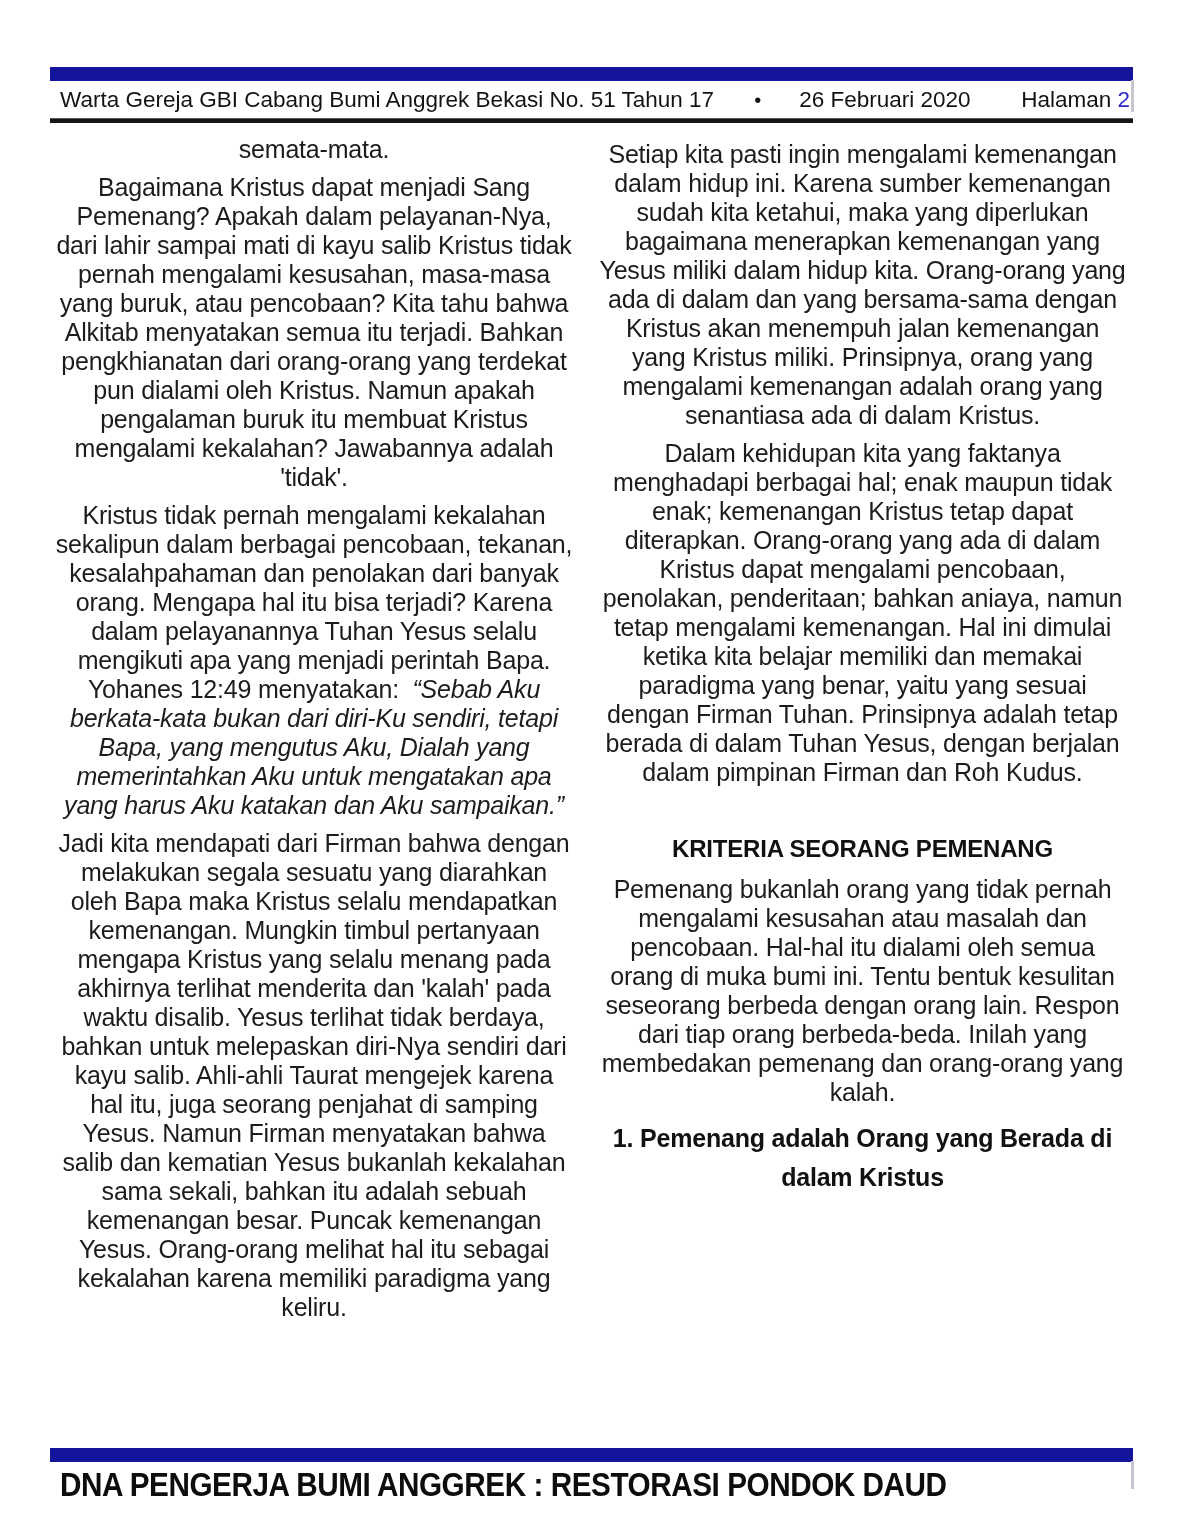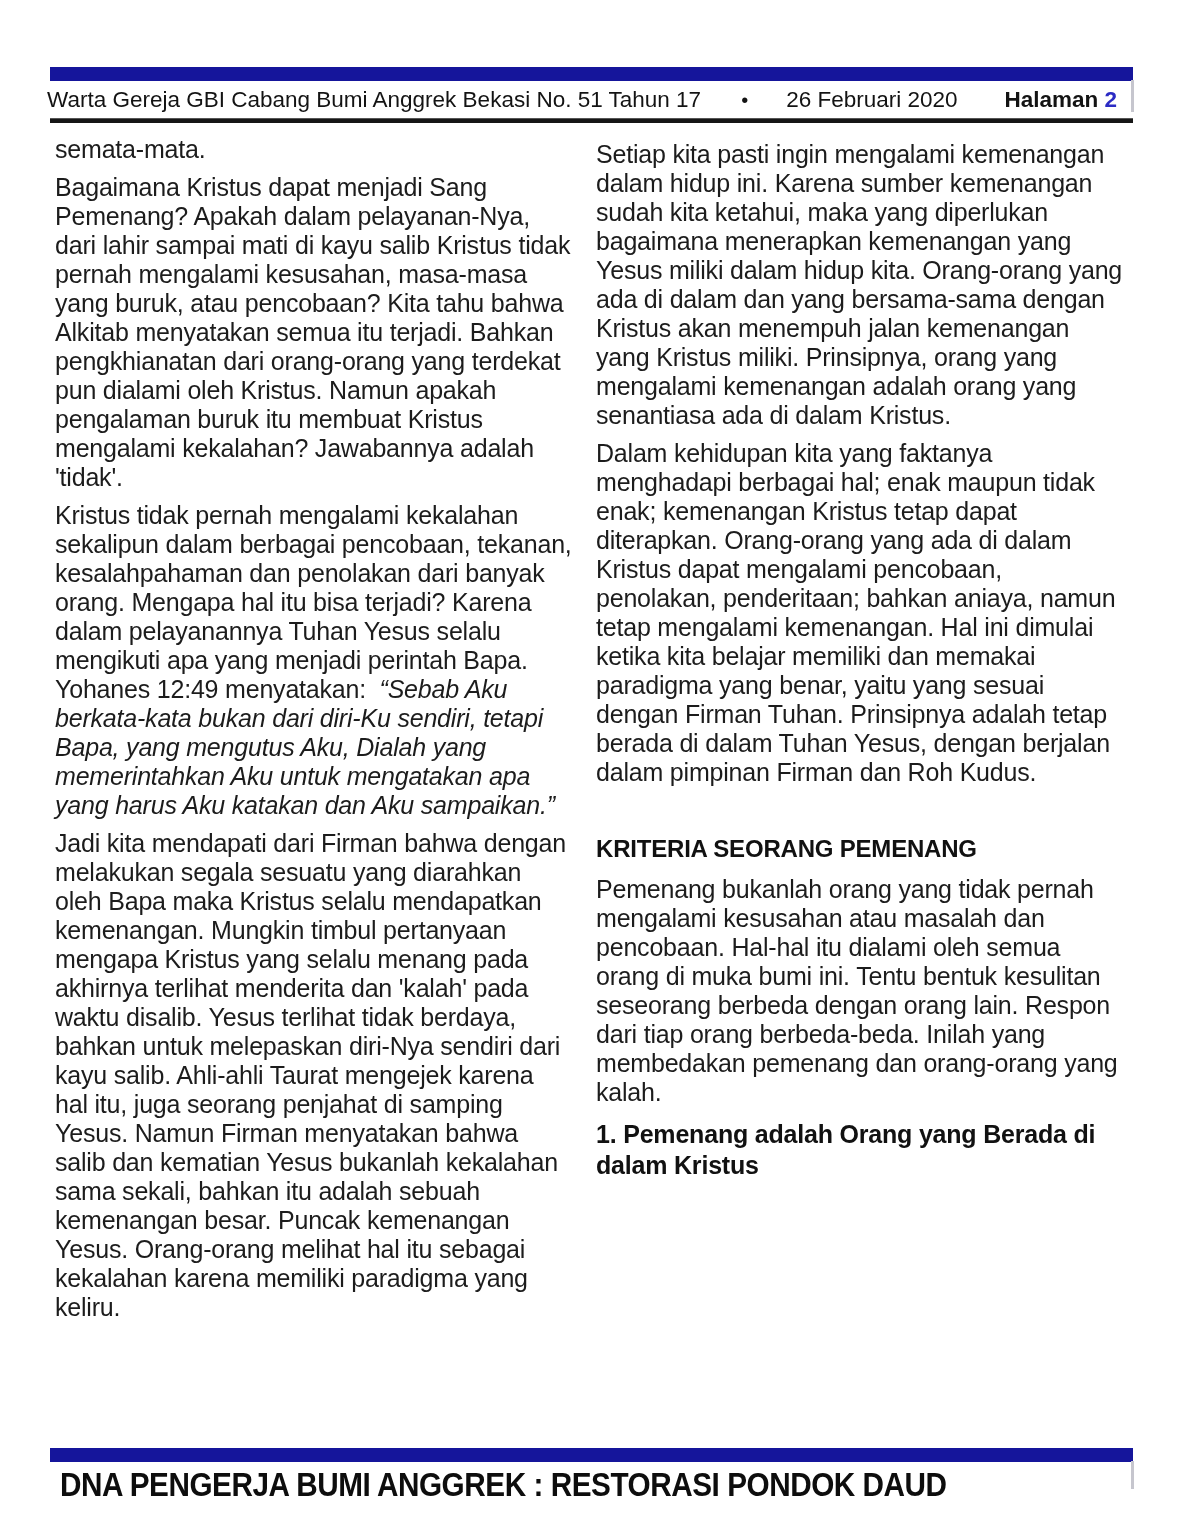--- a/index.html
+++ b/index.html
@@ -19,49 +19,49 @@
   }
   
   .top-bar{
     position:absolute;left:50px;top:67px;width:1083px;height:14px;
     background:var(--bar-blue);
   }
   .top-bar .bar-shadow{
     position:absolute;left:1081px;top:13px;width:3px;height:32px;background:#c6c6ce;
   }
   .masthead{
-    position:absolute;left:47px;top:86px;width:1070px;
+    position:absolute;left:60px;top:86px;width:1070px;
     display:flex;align-items:flex-start;
     font-size:22.5px;line-height:28px;color:#131313;
     white-space:nowrap;
   }
   .masthead .bullet{margin:0 38px 0 40px;font-size:20px;}
-  .masthead .page-group{margin-left:auto;font-weight:bold;}
+  .masthead .page-group{margin-left:auto;}
   .masthead .page-num{color:var(--pagenum-blue);}
   .header-rule{
     position:absolute;left:50px;top:118px;width:1083px;height:4px;
     background:#161616;border-top:1px solid #555;
   }
   
   .columns{
     position:absolute;left:55px;top:128px;width:1078px;
     display:flex;gap:23px;
   }
-  .col{font-size:25px;line-height:29px;letter-spacing:-0.2px;text-align:left;}
+  .col{font-size:25px;line-height:29px;letter-spacing:-0.2px;text-align:center;}
   .col.left{width:518px;margin-top:7px;}
   .col.right{width:533px;margin-top:12px;}
   .col p{margin:0 0 9px 0;}
   .col .quote{font-style:italic;}
   .col .ref{font-weight:normal;}
   .section-heading{
     font-weight:bold;font-size:24px;line-height:32px;letter-spacing:-0.2px;
     margin:46px 0 10px 0;color:#111;
   }
   .sub-heading{
-    font-weight:bold;font-size:25px;line-height:31px;letter-spacing:-0.2px;
+    font-weight:bold;font-size:25px;line-height:39px;letter-spacing:-0.2px;
     margin:12px 0 7px 0;color:#111;
   }
   
   .bottom-bar{
     position:absolute;left:50px;top:1448px;width:1083px;height:14px;
     background:var(--bar-blue);
   }
   .bottom-bar .bar-shadow{
     position:absolute;left:1081px;top:13px;width:3px;height:28px;background:#c6c6ce;
   }

